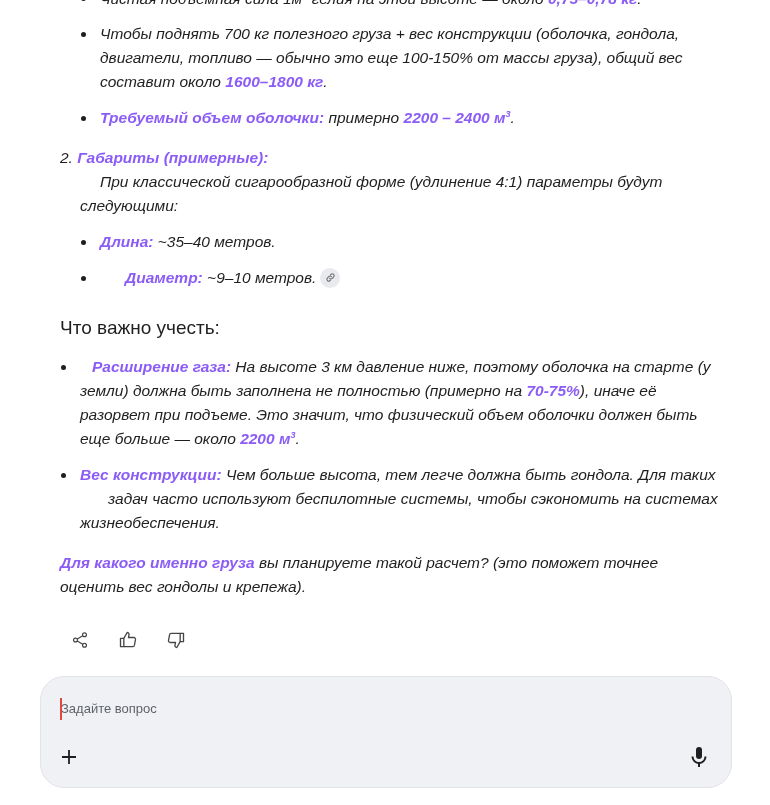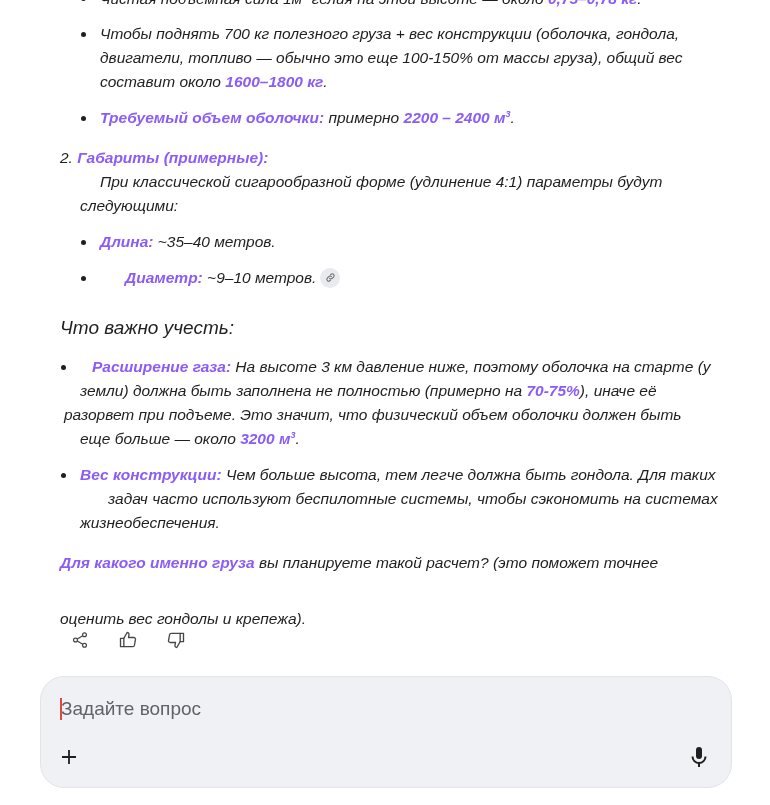--- a/index.html
+++ b/index.html
@@ -16,21 +16,21 @@
   .content { position: absolute; left: 0; top: 0; width: 770px; }
 
   .line { position: absolute; white-space: nowrap; line-height: 24px; font-style: italic; }
   .bullet {
     position: absolute; width: 5px; height: 5px; border-radius: 50%;
     background: #1f1f1f;
   }
 
   .heading {
     position: absolute; left: 60px; top: 315px;
-    font-size: 19px; font-weight: 400; color: #1f1f1f; line-height: 26px; font-style: italic;
+    font-size: 19px; font-weight: 400; color: #1f1f1f; line-height: 26px;
   }
 
   .link-chip {
     display: inline-flex; align-items: center; justify-content: center;
     width: 20px; height: 20px; border-radius: 50%;
     background: #e9eaee; vertical-align: middle; margin-left: 4px;
     position: relative; top: -1px;
   }
 
   .actions { position: absolute; left: 66px; top: 626px; display: flex; gap: 20px; }
@@ -41,21 +41,21 @@
 
   .composer {
     position: absolute; left: 40px; top: 676px; width: 692px; height: 112px;
     background: #f0f1f5; border: 1px solid #e3e4e8; border-radius: 24px;
   }
   .composer .input-wrap { position: absolute; left: 18px; top: 20px; right: 20px; height: 26px; }
   .composer .caret {
     position: absolute; left: 1px; top: 1px; width: 2px; height: 22px; background: #e2483d;
   }
   .composer .placeholder {
-    position: absolute; left: 2px; top: 0; font-size: 19px; color: #5f6368; line-height: 24px;
+    position: absolute; left: 2px; top: 0; font-size: 13px; color: #5f6368; line-height: 24px;
   }
   .composer .plus-btn {
     position: absolute; left: 16px; top: 68px; width: 24px; height: 24px;
     display: flex; align-items: center; justify-content: center; cursor: pointer;
   }
   .composer .mic-btn {
     position: absolute; right: 20px; top: 67px; width: 24px; height: 26px;
     display: flex; align-items: center; justify-content: center; cursor: pointer;
   }
 </style>
@@ -104,36 +104,36 @@
 
   <div class="heading">Что важно учесть:</div>
 
   <div class="bullet" style="left:61px;top:365px;"></div>
   <div class="line" style="left:92px;top:355px;">
     <b>Расширение газа:</b><span> На высоте 3 км давление ниже, поэтому оболочка на старте (у</span>
   </div>
   <div class="line" style="left:80px;top:379px;">
     <span>земли) должна быть заполнена не полностью (примерно на </span><b>70-75%</b><span>), иначе её</span>
   </div>
-  <div class="line" style="left:64px;top:403px;text-align:center;">разорвет при подъеме. Это значит, что физический объем оболочки должен быть</div>
+  <div class="line" style="left:80px;top:403px;text-align:center;">разорвет при подъеме. Это значит, что физический объем оболочки должен быть</div>
   <div class="line" style="left:80px;top:427px;">
-    <span>еще больше — около </span><b><span>3200 м</span><sup>3</sup></b><span>.</span>
+    <span>еще больше — около </span><b><span>2200 м</span><sup>3</sup></b><span>.</span>
   </div>
 
   <div class="bullet" style="left:61px;top:473px;"></div>
   <div class="line" style="left:80px;top:463px;">
     <b>Вес конструкции:</b><span> Чем больше высота, тем легче должна быть гондола. Для таких</span>
   </div>
   <div class="line" style="left:80px;top:487px;margin-left:28px;">задач часто используют беспилотные системы, чтобы сэкономить на системах</div>
   <div class="line" style="left:80px;top:511px;">жизнеобеспечения.</div>
 
   <div class="line" style="left:60px;top:551px;">
     <b>Для какого именно груза</b><span> вы планируете такой расчет? (это поможет точнее</span>
   </div>
-  <div class="line" style="left:60px;top:575px;margin-top:32px;">оценить вес гондолы и крепежа).</div>
+  <div class="line" style="left:60px;top:575px;">оценить вес гондолы и крепежа).</div>
 </div>
 
 <div class="actions">
   <div class="action-btn">
     <svg width="18" height="18" viewBox="0 0 24 24" fill="none" stroke="#444746" stroke-width="1.6">
       <circle cx="18" cy="5" r="2.6"></circle>
         <circle cx="6" cy="12" r="2.6"></circle>
         <circle cx="18" cy="19" r="2.6"></circle>
       <path d="M8.3 10.8l7.4-4.4M8.3 13.2l7.4 4.4"></path>
     </svg>

